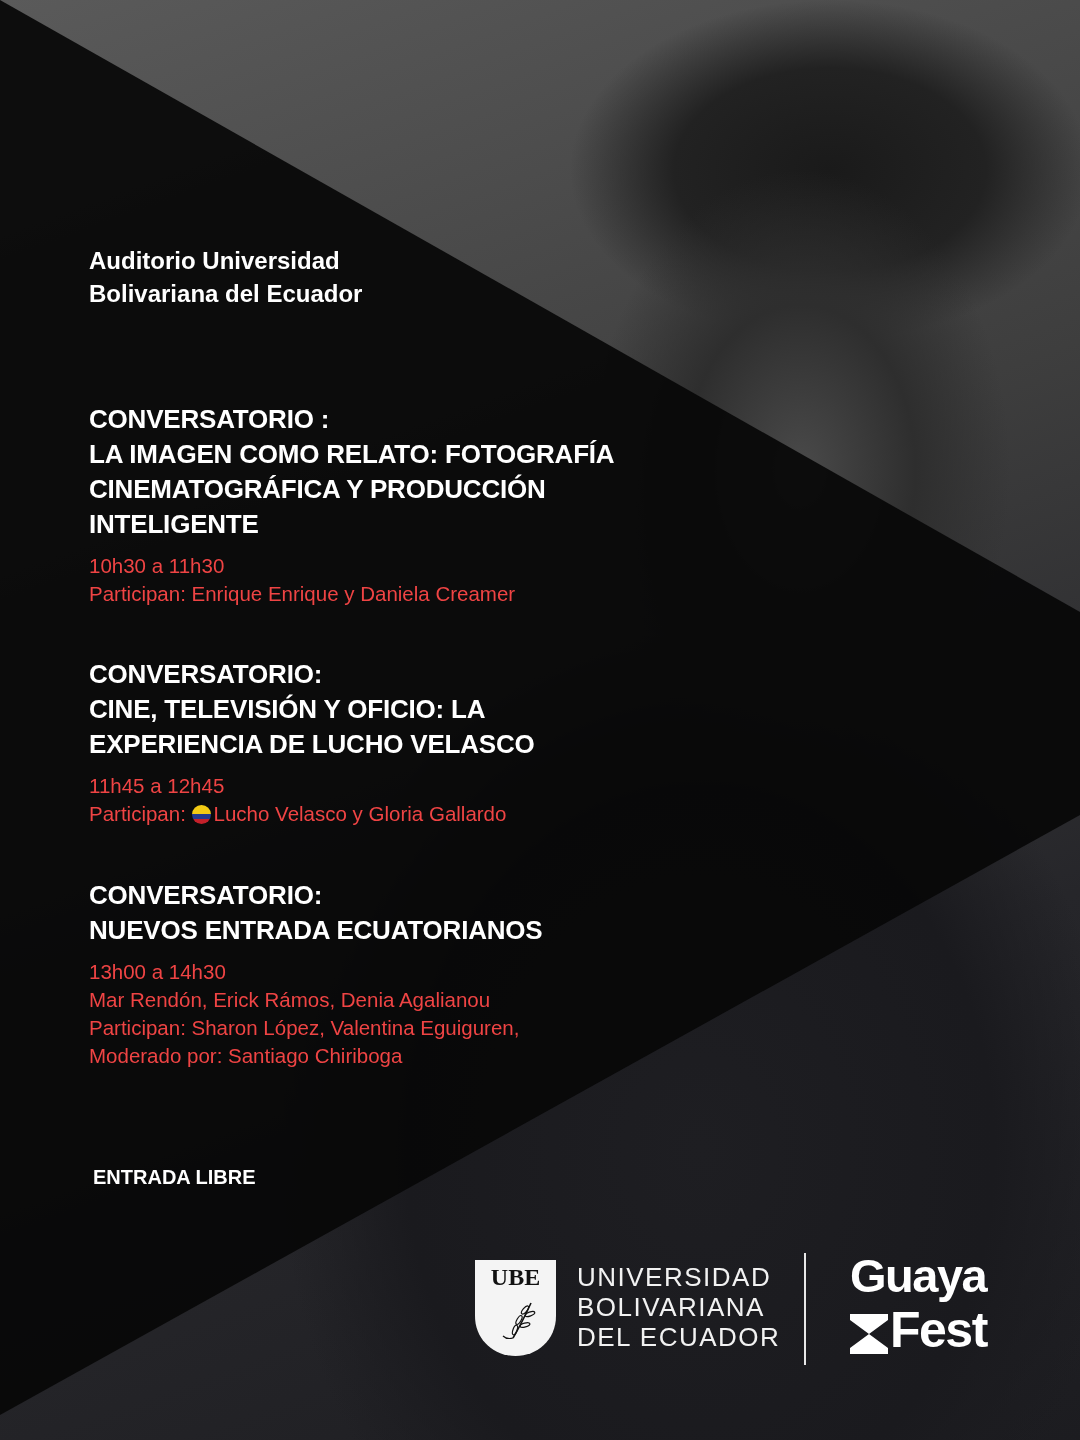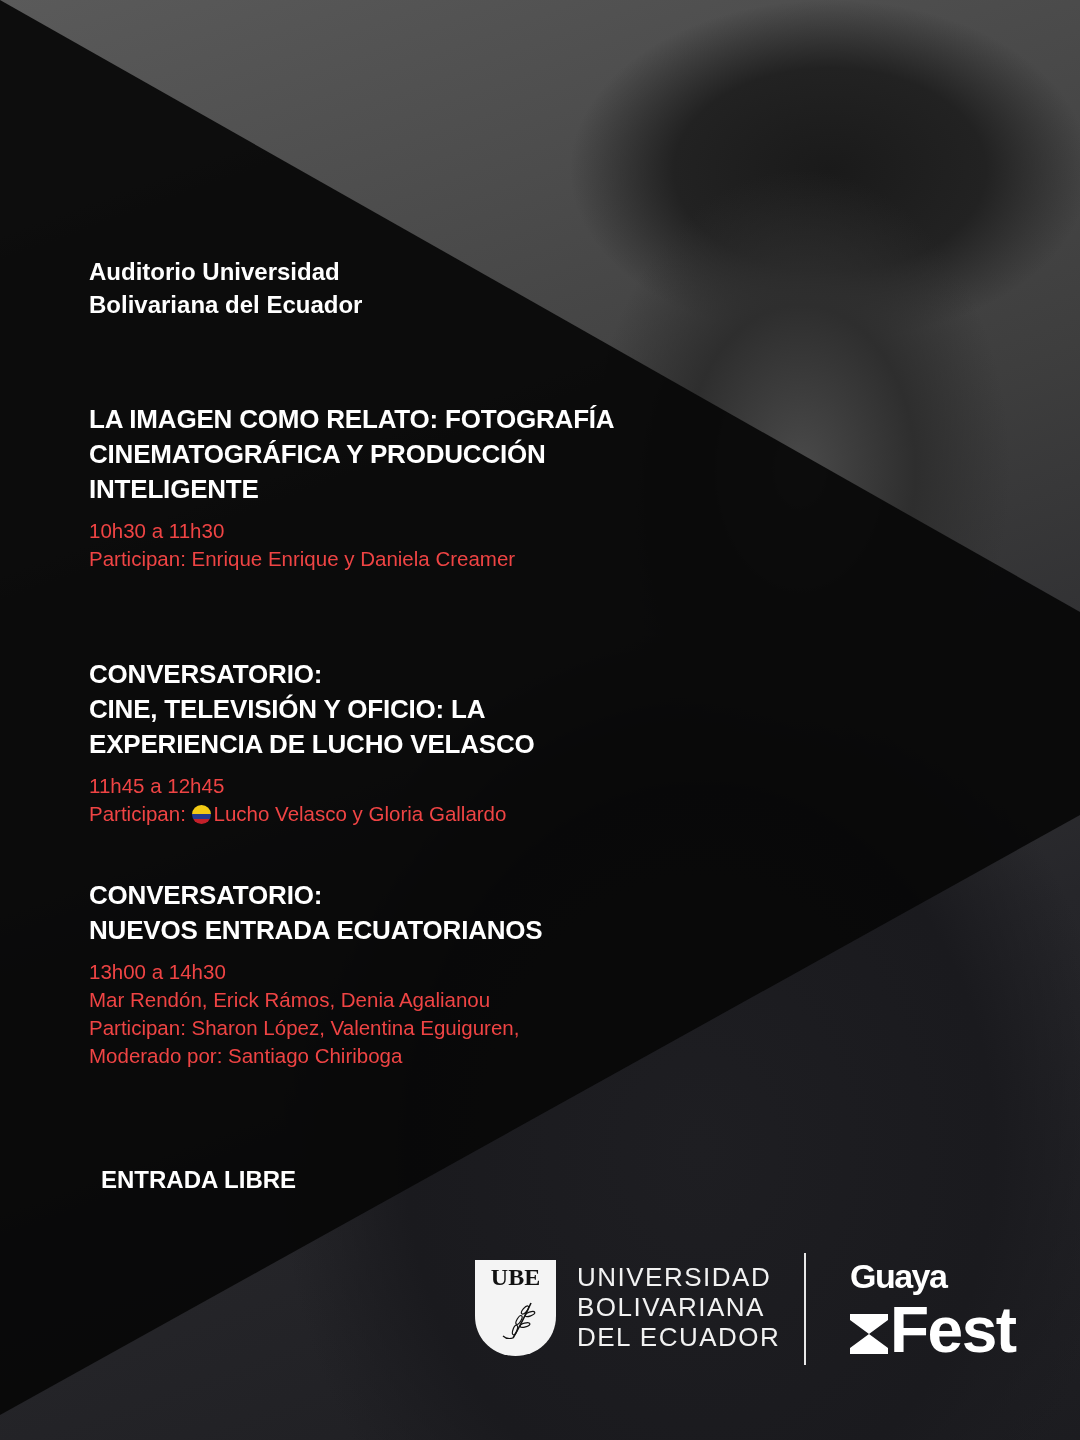--- a/index.html
+++ b/index.html
@@ -8,52 +8,53 @@
   .photo-layer { position:absolute; inset:0;
     background:
       radial-gradient(ellipse 210px 300px at 800px 470px, #4a4a4a 0%, #2e2e2e 55%, rgba(30,30,30,0) 100%),
       radial-gradient(ellipse 260px 170px at 830px 170px, #1a1a1a 0%, #222 60%, rgba(0,0,0,0) 100%),
       radial-gradient(ellipse 420px 520px at 700px 1150px, #1e1e22 0%, #1a1a1e 70%, rgba(0,0,0,0) 100%),
       linear-gradient(160deg, #5a5a5a 0%, #3e3e3e 40%, #26262a 70%, #1c1c20 100%);
   }
   .dark-band { position:absolute; inset:0; background:#070708;
     clip-path: polygon(0 0, 1080px 612px, 1080px 815px, 0 1415px); opacity:0.93; }
   .content { position:absolute; left:89px; top:0; width:700px; }
-  .venue { position:absolute; top:244px; left:0; font-weight:700; font-size:24px; line-height:33px;margin-top:11px; }
+  .venue { position:absolute; top:244px; left:0; font-weight:700; font-size:24px; line-height:33px; }
   .session { position:absolute; left:0; width:680px; }
   .session-title { font-weight:700; font-size:26px; line-height:35px; margin:0; letter-spacing:-0.2px; }
   .session-meta { font-size:20.5px; line-height:28px; margin-top:10px; color:#ef4444; font-weight:400; }
   .flag { display:inline-block; width:19px; height:19px; border-radius:50%; vertical-align:-3px; margin-right:3px;
     background:linear-gradient(#f3cb14 0 50%, #233a8f 50% 75%, #c4202a 75% 100%); }
-  .entrada { position:absolute; top:1166px; left:12px; font-weight:700; font-size:24px; }
+  .entrada { position:absolute; top:1166px; left:4px; font-weight:700; font-size:20px; }
   .logos { position:absolute; top:1258px; left:473px; width:570px; height:100px; }
   .ube-shield { position:absolute; left:0; top:0; width:85px; height:100px; }
   .ube-name { position:absolute; left:104px; top:4px; font-family:Liberation Sans, sans-serif; font-size:26px; line-height:30px; letter-spacing:1.5px; color:#f2f2f2; }
   .divider { position:absolute; left:331px; top:-5px; width:2px; height:112px; background:#e8e8e8; }
-  .guaya { position:absolute; left:377px; top:-6px; font-weight:700; font-size:34px; line-height:48px; letter-spacing:-1.5px; }
+  .guaya { position:absolute; left:377px; top:-6px; font-weight:700; font-size:47px; line-height:48px; letter-spacing:-1.5px; }
   .fest-row { position:absolute; left:377px; top:42px; height:60px; }
   .hourglass { position:absolute; left:0; top:14px; width:38px; height:40px; }
-  .fest { position:absolute; left:40px; top:0; font-weight:700; font-size:64px; line-height:60px; letter-spacing:-1.5px; }
+  .fest { position:absolute; left:40px; top:0; font-weight:700; font-size:50px; line-height:60px; letter-spacing:-1.5px; }
 </style>
 </head>
 <body>
 
 <div class="bg">
   <div class="photo-layer"></div>
   <div class="dark-band"></div>
 </div>
 
 <div class="content">
   <div class="venue">
     <div>Auditorio Universidad</div>
     <div>Bolivariana del Ecuador</div>
   </div>
 
   <div class="session" style="top:402px;">
     <div class="session-title">
+      <div>CONVERSATORIO :</div>
       <div>LA IMAGEN COMO RELATO: FOTOGRAFÍA</div>
       <div>CINEMATOGRÁFICA Y PRODUCCIÓN</div>
       <div>INTELIGENTE</div>
     </div>
     <div class="session-meta">
       <div>10h30 a 11h30</div>
       <div>Participan: Enrique Enrique y Daniela Creamer</div>
     </div>
   </div>
 

